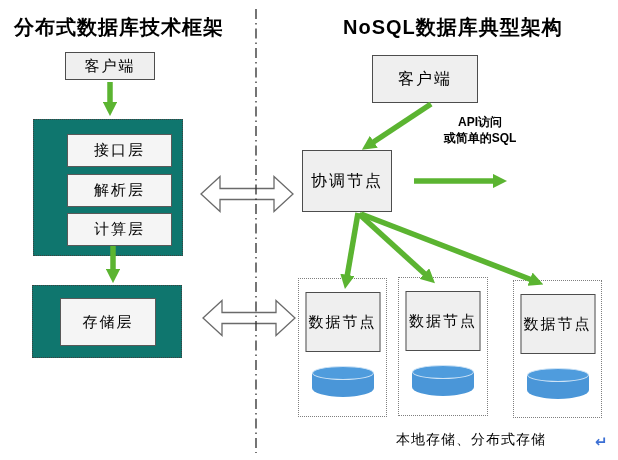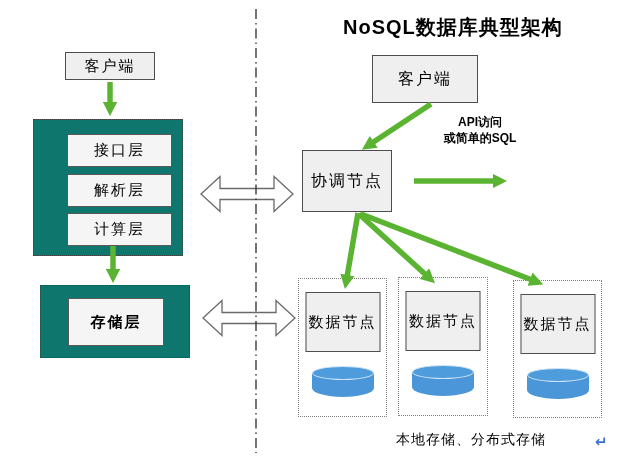--- a/index.html
+++ b/index.html
@@ -21,21 +21,21 @@
   }
   .client-l{left:65px;top:52px;width:90px;height:28px;}
   .client-r{left:372px;top:55px;width:106px;height:48px;font-size:16px;}
   .coord{left:302px;top:150px;width:90px;height:62px;font-size:16px;}
   .config{left:510px;top:155px;width:87px;height:52px;font-size:16px;}
 
   .container{
     position:absolute;background:#0f766e;border:1px dotted #3f3f3f;box-sizing:border-box;
   }
   .container.layers{left:33px;top:119px;width:150px;height:137px;}
-  .container.storage{left:40px;top:285px;width:150px;height:73px;font-weight:bold;}
+  .container.storage{left:32px;top:285px;width:150px;height:73px;}
   .layer{left:33px;width:105px;height:33px;background:#f5f5f5;border:1px solid #595959;}
   .layer.l1{top:14px;}
   .layer.l2{top:54px;}
   .layer.l3{top:93px;}
   .storebox{left:27px;top:12px;width:96px;height:48px;background:#f5f5f5;border:1px solid #595959;}
 
   .api-note{
     position:absolute;left:420px;top:114px;width:120px;text-align:center;
     font-family:"Liberation Sans", sans-serif;font-weight:700;font-size:12px;line-height:16px;
   }
@@ -62,20 +62,21 @@
     position:absolute;left:595px;top:433px;font-size:15px;font-weight:700;color:#3b6fd4;
     font-family:"DejaVu Sans", sans-serif;
   }
   svg.overlay{position:absolute;left:0;top:0;pointer-events:none;}
 </style>
 </head>
 <body>
 
 <div class="canvas">
 
+  <div class="title left">分布式数据库技术框架</div>
   <div class="title right">NoSQL数据库典型架构</div>
 
   <div class="box client-l">客户端</div>
 
   <div class="container layers">
     <div class="box layer l1">接口层</div>
     <div class="box layer l2">解析层</div>
     <div class="box layer l3">计算层</div>
   </div>
 

